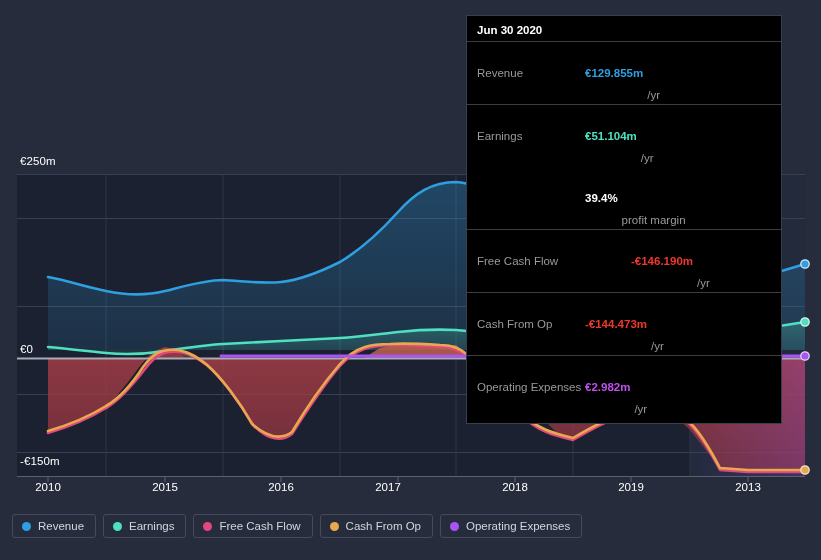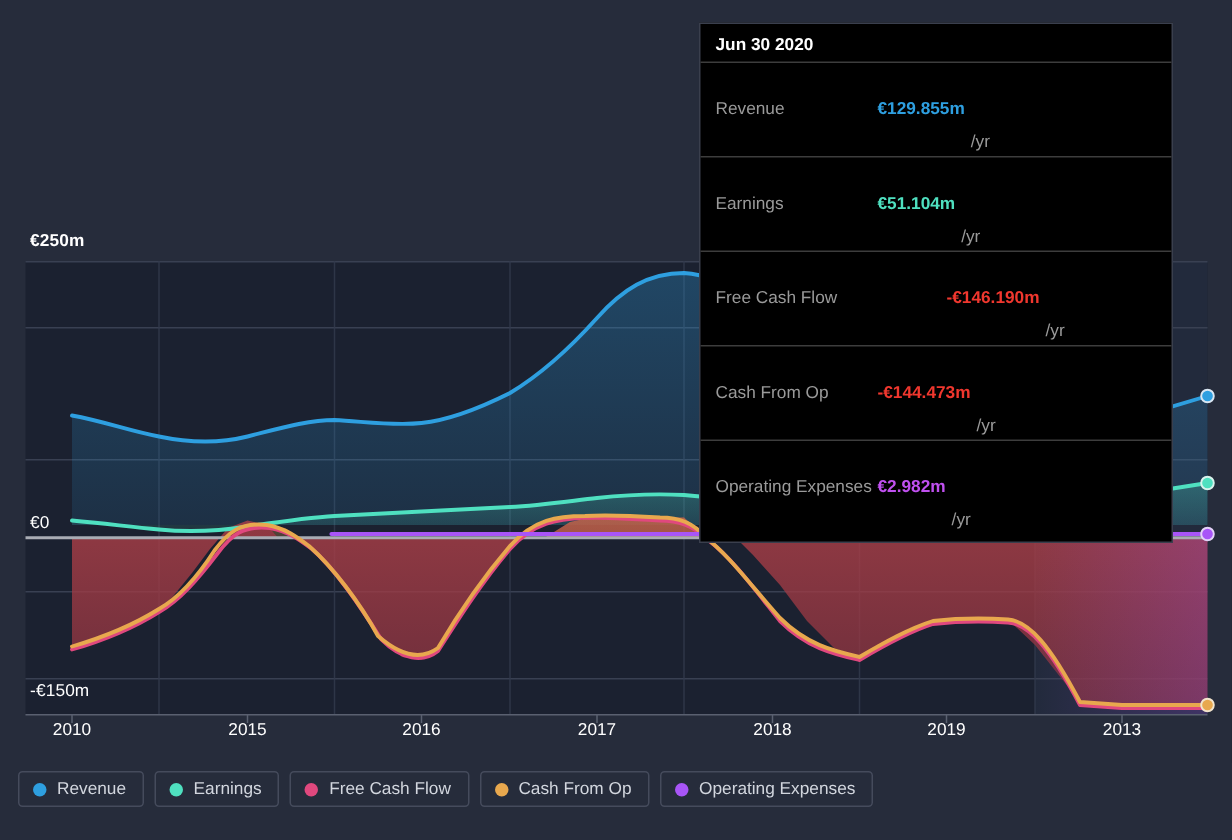--- a/index.html
+++ b/index.html
@@ -252,48 +252,53 @@
         <line x1="48" y1="476" x2="48" y2="482"></line>
         <line x1="165" y1="476" x2="165" y2="482"></line>
         <line x1="281" y1="476" x2="281" y2="482"></line>
         <line x1="398" y1="476" x2="398" y2="482"></line>
         <line x1="515" y1="476" x2="515" y2="482"></line>
         <line x1="631" y1="476" x2="631" y2="482"></line>
         <line x1="748" y1="476" x2="748" y2="482"></line>
       </g>
     </svg>
 
-    <div class="y-label" style="left:20px; top:155px;font-weight:bold;">€250m</div>
+    <div class="y-label" style="left:20px; top:155px;">€250m</div>
     <div class="y-label" style="left:20px; top:343px;">€0</div>
     <div class="y-label" style="left:20px; top:455px;">-€150m</div>
 
     <div class="x-label" style="left:48px;  top:481px;">2010</div>
     <div class="x-label" style="left:165px; top:481px;">2015</div>
     <div class="x-label" style="left:281px; top:481px;">2016</div>
-    <div class="x-label" style="left:398px; top:481px;text-align:right;">2017</div>
+    <div class="x-label" style="left:388px; top:481px;text-align:right;">2017</div>
     <div class="x-label" style="left:515px; top:481px;">2018</div>
     <div class="x-label" style="left:631px; top:481px;">2019</div>
     <div class="x-label" style="left:748px; top:481px;">2013</div>
   </div>
 
   <div class="tooltip">
     <div class="tt-title">Jun 30 2020</div>
 
     <div class="tt-row">
       <span class="tt-key">Revenue</span>
       <span class="tt-val" style="color:#2e9fe0;">€129.855m</span>
       <span class="tt-unit">/yr</span>
     </div>
 
     <div class="tt-row">
       <span class="tt-key">Earnings</span>
       <span class="tt-val" style="color:#4fe0c0;">€51.104m</span>
       <span class="tt-unit">/yr</span>
     </div>
 
+    <div class="tt-row no-rule">
+      <span class="tt-key"></span>
+      <span class="tt-val" style="color:#ffffff;">39.4%</span>
+      <span class="tt-unit">profit margin</span>
+    </div>
 
     <div class="tt-row">
       <span class="tt-key">Free Cash Flow</span>
       <span class="tt-val" style="color:#f0372e;margin-left:46px;">-€146.190m</span>
       <span class="tt-unit">/yr</span>
     </div>
 
     <div class="tt-row">
       <span class="tt-key">Cash From Op</span>
       <span class="tt-val" style="color:#f0372e;">-€144.473m</span>

